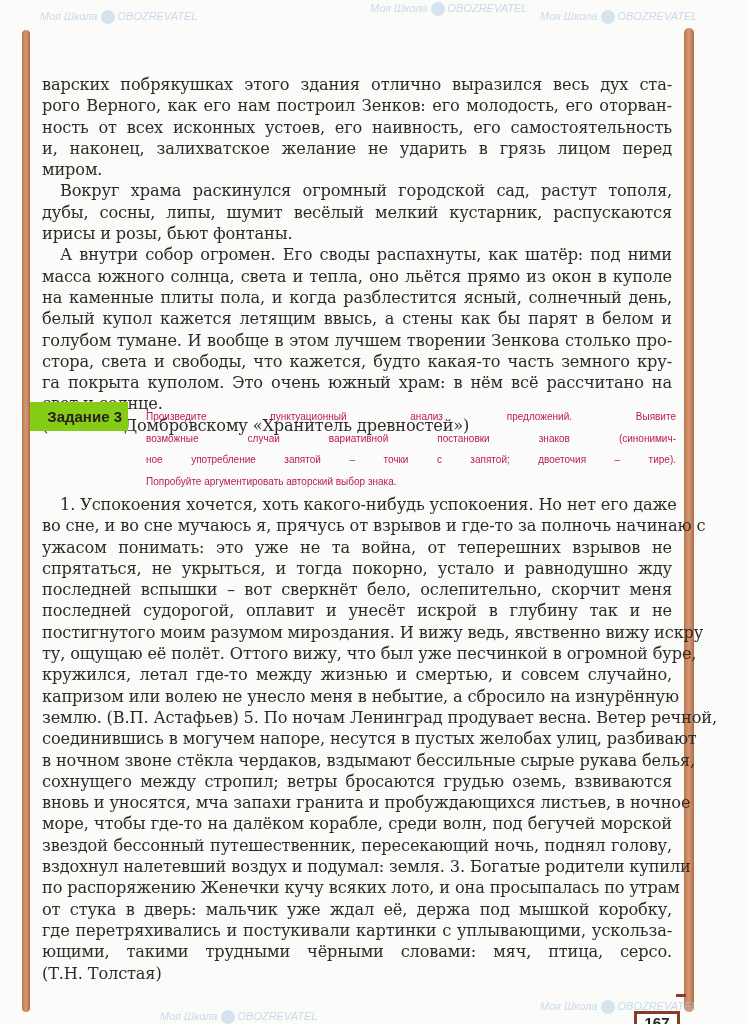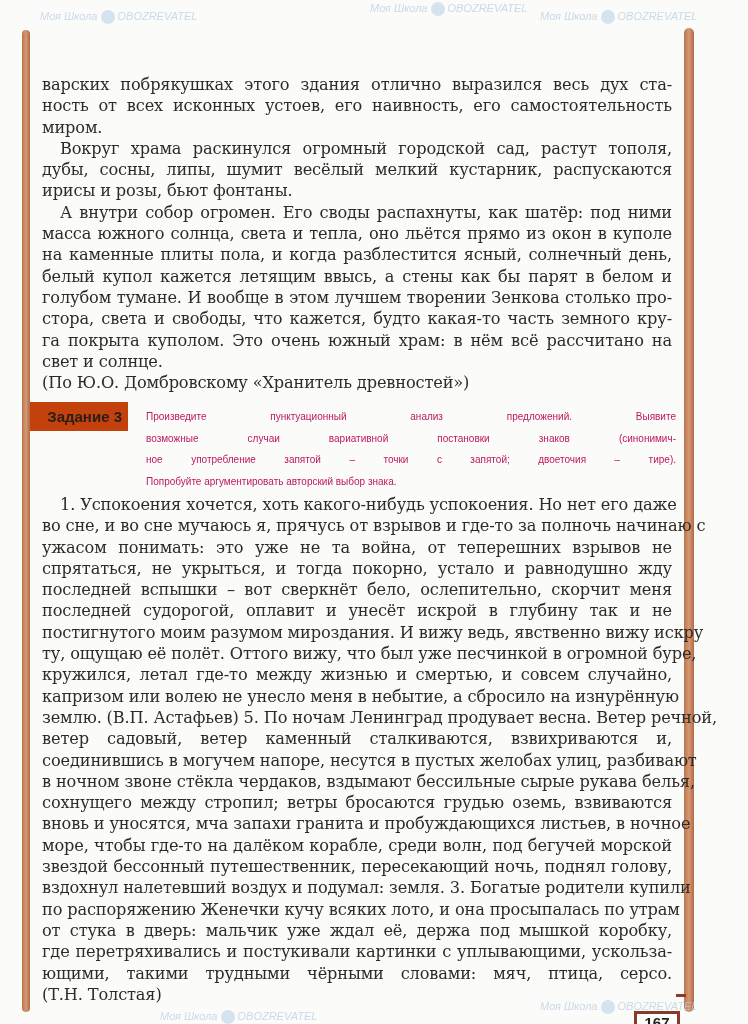--- a/index.html
+++ b/index.html
@@ -34,21 +34,21 @@
     }
     .p { text-align: justify; margin: 0; }
     .line { display: block; text-align: justify; text-align-last: justify; white-space: nowrap; }
     .line.last { text-align-last: left; }
     .source { text-align: left; margin: 0; }
     .task {
       position: absolute; left: 30px; top: 402px; width: 650px;
     }
     .task-label {
       position: absolute; left: 0; top: 0; width: 98px; height: 29px;
-      background: #c2410c;
+      background: #84cc16;
       font-family: "Liberation Sans", sans-serif; font-weight: bold;
       font-size: 15px; color: #2b1d17; line-height: 29px; text-align: right;
       padding-right: 6px; box-sizing: border-box;
     }
     .task-text {
       position: absolute; left: 116px; top: 4px; width: 530px;
       font-family: "Liberation Sans", sans-serif; font-size: 10px; line-height: 21.5px;
       color: #be185d;
     }
     .body2 {
@@ -73,21 +73,23 @@
 
 <div class="watermark" style="left:40px;top:10px;"><span>Моя Школа</span><span class="logo"></span><span>OBOZREVATEL</span></div>
 <div class="watermark" style="left:370px;top:2px;"><span>Моя Школа</span><span class="logo"></span><span>OBOZREVATEL</span></div>
 <div class="watermark" style="left:540px;top:10px;"><span>Моя Школа</span><span class="logo"></span><span>OBOZREVATEL</span></div>
 <div class="watermark" style="left:540px;top:1000px;"><span>Моя Школа</span><span class="logo"></span><span>OBOZREVATEL</span></div>
 <div class="watermark" style="left:160px;top:1010px;"><span>Моя Школа</span><span class="logo"></span><span>OBOZREVATEL</span></div>
 
 <div class="content">
   <div class="p">
     <span class="line">варских побрякушках этого здания отлично выразился весь дух ста-</span>
+    <span class="line">рого Верного, как его нам построил Зенков: его молодость, его оторван-</span>
     <span class="line">ность от всех исконных устоев, его наивность, его самостоятельность</span>
+    <span class="line">и, наконец, залихватское желание не ударить в грязь лицом перед</span>
     <span class="line last">миром.</span>
   </div>
   <div class="p">
     <span class="line" style="padding-left:18px;">Вокруг храма раскинулся огромный городской сад, растут тополя,</span>
     <span class="line">дубы, сосны, липы, шумит весёлый мелкий кустарник, распускаются</span>
     <span class="line last">ирисы и розы, бьют фонтаны.</span>
   </div>
   <div class="p">
     <span class="line" style="padding-left:18px;">А внутри собор огромен. Его своды распахнуты, как шатёр: под ними</span>
     <span class="line">масса южного солнца, света и тепла, оно льётся прямо из окон в куполе</span>
@@ -116,21 +118,20 @@
   <span class="line">во сне, и во сне мучаюсь я, прячусь от взрывов и где-то за полночь начинаю с</span>
   <span class="line">ужасом понимать: это уже не та война, от теперешних взрывов не</span>
   <span class="line">спрятаться, не укрыться, и тогда покорно, устало и равнодушно жду</span>
   <span class="line">последней вспышки – вот сверкнёт бело, ослепительно, скорчит меня</span>
   <span class="line">последней судорогой, оплавит и унесёт искрой в глубину так и не</span>
   <span class="line">постигнутого моим разумом мироздания. И вижу ведь, явственно вижу искру</span>
   <span class="line">ту, ощущаю её полёт. Оттого вижу, что был уже песчинкой в огромной буре,</span>
   <span class="line">кружился, летал где-то между жизнью и смертью, и совсем случайно,</span>
   <span class="line">капризом или волею не унесло меня в небытие, а сбросило на изнурённую</span>
   <span class="line">землю. (В.П. Астафьев) 5. По ночам Ленинград продувает весна. Ветер речной,</span>
-  <span class="line">ветер садовый, ветер каменный сталкиваются, взвихриваются и,</span>
   <span class="line">соединившись в могучем напоре, несутся в пустых желобах улиц, разбивают</span>
   <span class="line">в ночном звоне стёкла чердаков, вздымают бессильные сырые рукава белья,</span>
   <span class="line">сохнущего между стропил; ветры бросаются грудью оземь, взвиваются</span>
   <span class="line">вновь и уносятся, мча запахи гранита и пробуждающихся листьев, в ночное</span>
   <span class="line">море, чтобы где-то на далёком корабле, среди волн, под бегучей морской</span>
   <span class="line">звездой бессонный путешественник, пересекающий ночь, поднял голову,</span>
   <span class="line">вздохнул налетевший воздух и подумал: земля. 3. Богатые родители купили</span>
   <span class="line">по распоряжению Женечки кучу всяких лото, и она просыпалась по утрам</span>
   <span class="line">от стука в дверь: мальчик уже ждал её, держа под мышкой коробку,</span>
   <span class="line">где перетряхивались и постукивали картинки с уплывающими, ускольза-</span>

